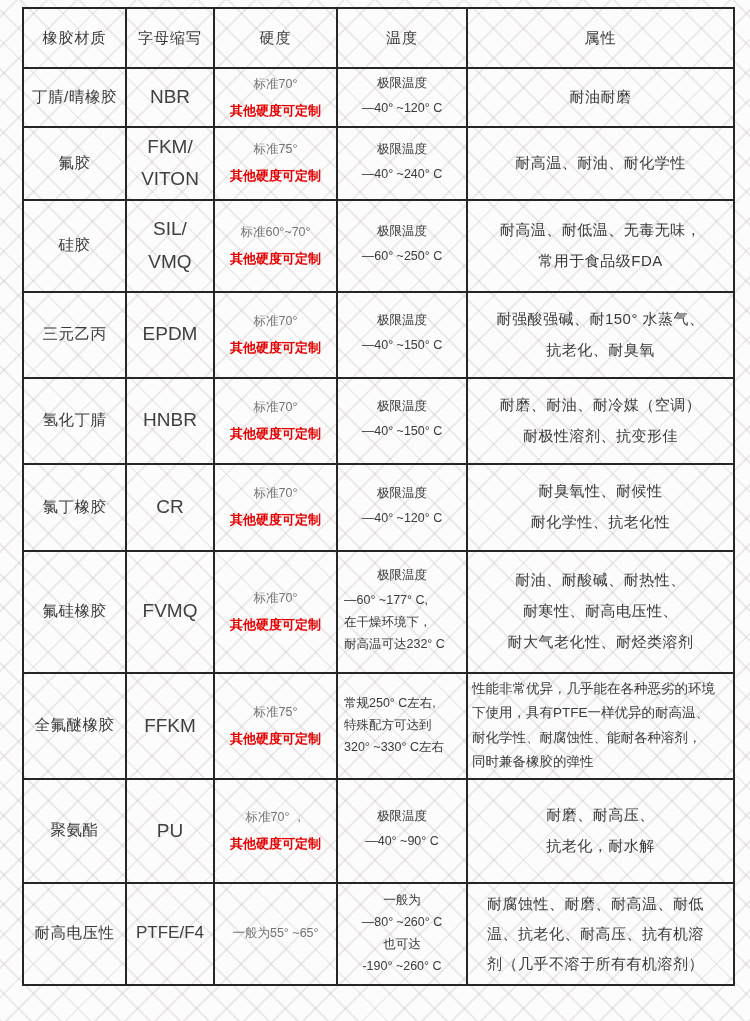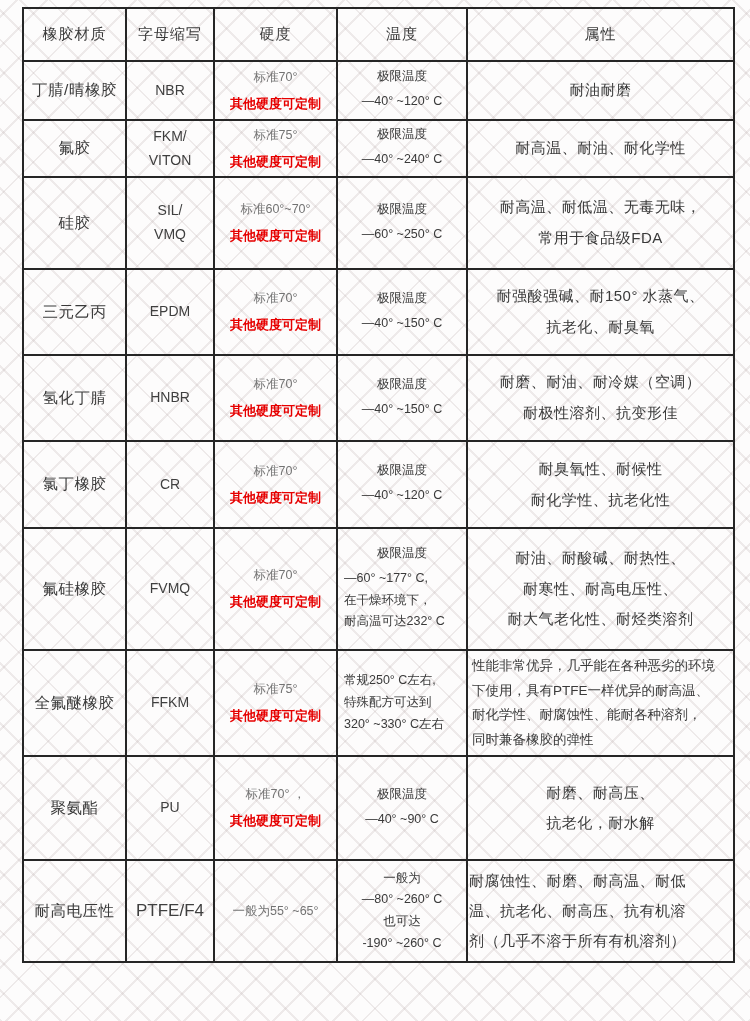--- a/index.html
+++ b/index.html
@@ -28,49 +28,49 @@
     padding: 3px 4px;
     overflow: hidden;
   }
   .spec th {
     font-size: 15px;
     font-weight: normal;
     letter-spacing: 1px;
     color: #3a3a3a;
   }
   .cell-material { font-size: 15.5px; letter-spacing: 0.5px; }
-  .cell-abbr     { font-size: 14px; line-height: 1.7; color: #3f3f3f; }
+  .cell-abbr     { font-size: 19px; line-height: 1.7; color: #3f3f3f; }
   .hardness-std  { font-size: 12.5px; color: #737373; }
   .hardness-custom { font-size: 13px; font-weight: bold; color: #e60000; margin-top: 9px; }
   .hardness-custom:empty { display: none; }
   .temp-head  { font-size: 12.5px; margin-bottom: 6px; }
   .temp-head:empty { display: none; }
   .temp-lines { font-size: 12.5px; line-height: 1.75; }
   .cell-attr  { font-size: 15px; line-height: 2.05; letter-spacing: 0.5px; }
   [data-bind-lines] { white-space: pre-line; display: block; }
   
   td.temp-left  .temp-lines { text-align: left; padding-left: 2px; }
   td.attr-paragraph { text-align: left; }
   td.attr-paragraph .cell-attr-text { font-size: 13.5px; line-height: 1.82; letter-spacing: 0; }
-  td.attr-left { text-align: left; padding-left: 1px; }
+  td.attr-left { text-align: left; padding-left: 19px; }
   td.attr-left .cell-attr-text { line-height: 2.0; }
 </style>
 </head>
 <body>
 
 <table class="spec">
   <colgroup>
     <col style="width:103px">
       <col style="width:88px">
       <col style="width:123px">
       <col style="width:130px">
       <col>
   </colgroup>
   <tbody>
-      <tr style="height:53px">
+      <tr style="height:60px">
     <th data-bind="table.headers.material">橡胶材质</th>
     <th data-bind="table.headers.abbr">字母缩写</th>
     <th data-bind="table.headers.hardness">硬度</th>
     <th data-bind="table.headers.temperature">温度</th>
     <th data-bind="table.headers.attributes">属性</th>
   </tr>
 
   <tr style="height:59px">
     <td class="cell-material"><span data-bind="table.rows.0.material">丁腈/晴橡胶</span></td>
     <td class="cell-abbr">

